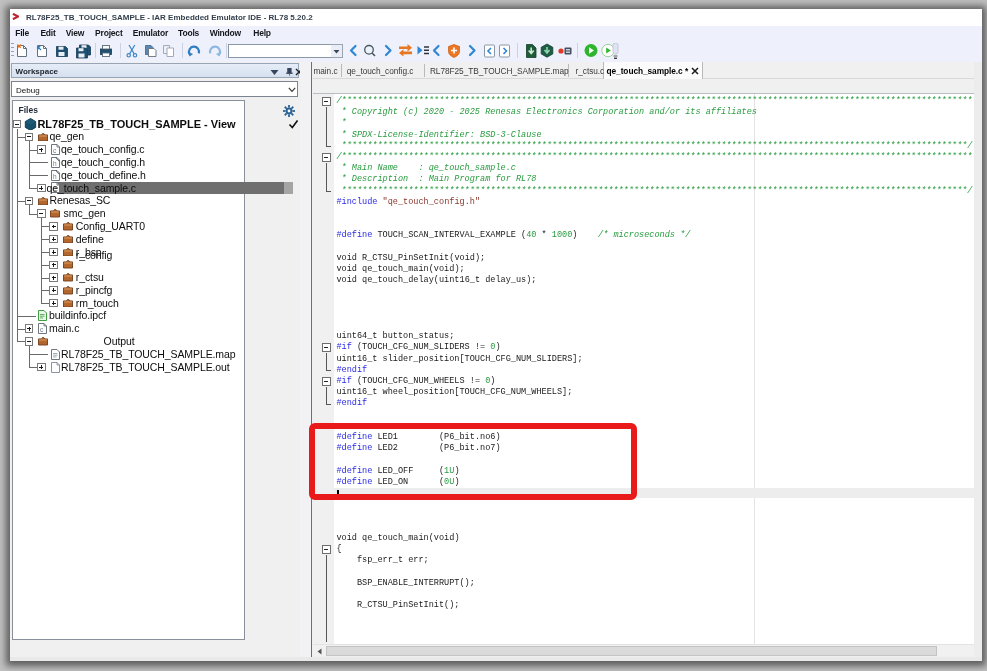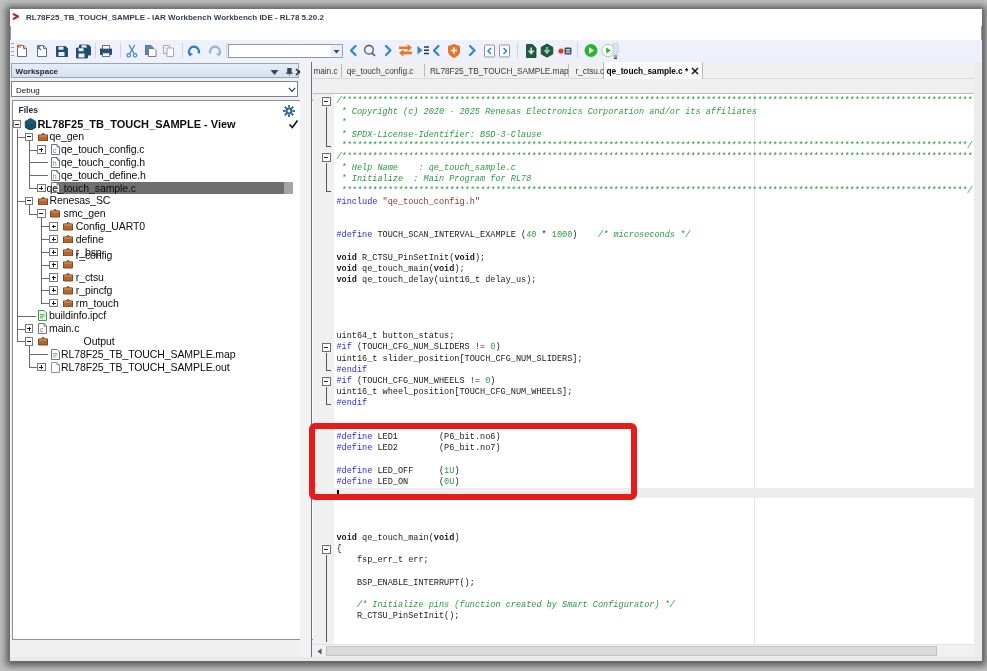--- a/index.html
+++ b/index.html
@@ -14,21 +14,21 @@
 #tbar{left:0;top:31px;width:972px;height:22px;background:#eef1fb}
 .tsep{position:absolute;top:3px;width:1px;height:15px;background:#cdd2e0}
 .ticon{position:absolute;top:3px}
 #combo{left:217.5px;top:3.5px;width:113px;height:14px;background:#fff;border:1px solid #8a97a5}
 #combobtn{left:320.5px;top:3.5px;width:12px;height:14px;background:#e9edf8;border:1px solid #9aa5b1;border-left:none}
 #main{left:0;top:53px;width:972px;height:595px;background:#f0f0f0}
 #wshead{left:1px;top:1px;width:288px;height:15px;background:linear-gradient(#e6edf8,#d5e0ef);border:1px solid #98a5b6}
 #wshead .t{position:absolute;left:3.5px;top:3px;font-size:8px;line-height:9px;font-weight:bold;color:#1c222b}
 #wscombo{left:1px;top:19px;width:286.5px;height:16px;background:#fff;border:1px solid #7a838f}
 #wscombo .t{position:absolute;left:4px;top:3.8px;font-size:8px;line-height:9px;color:#111}
-#wsfiles{left:1.6px;top:38.2px;width:322px;height:539.8px;background:#fff;border:1px solid #8a9099}
+#wsfiles{left:1.6px;top:38.2px;width:233px;height:539.8px;background:#fff;border:1px solid #8a9099}
 #wsfiles .hdr{position:absolute;left:5.9px;top:5px;font-size:8.5px;line-height:9px;font-weight:bold;color:#1e2836}
 #wstabs{left:0;top:578px;width:290px;height:17px;background:#e7ecf8;border-top:1px solid #aab0bc}
 #wstab1{position:absolute;left:0px;top:0px;width:146px;height:17px;background:#fff;border:1px solid #8a9099;
   font-size:9px;font-weight:bold;color:#111;padding:3.6px 0 0 5.5px;letter-spacing:0.1px;white-space:nowrap;overflow:hidden}
 .trow{position:absolute;font-size:10.5px;color:#0c0c0c;height:12.8px;line-height:12.8px;white-space:nowrap;letter-spacing:-0.1px}
 .tline{position:absolute;background:#6a6a6a}
 .ebox{position:absolute;width:8.5px;height:8.5px;background:#fff;border:1px solid #7a7a7a}
 .ebox i{position:absolute;left:1.3px;top:2.8px;width:3.8px;height:1px;background:#1a1a1a}
 .ebox b{position:absolute;left:2.7px;top:1.4px;width:1px;height:3.8px;background:#1a1a1a}
 .sel1{position:absolute;background:#6f6f6f}
@@ -45,42 +45,52 @@
 #gutter{position:absolute;left:0;top:0;width:21px;height:100%;background:#f0f0f1}
 #marginline{position:absolute;left:441.5px;top:0;width:1px;height:100%;background:#e4e4e4}
 #curline{position:absolute;left:21px;top:394.2px;width:640.5px;height:10.8px;background:#ededee}
 #caret{position:absolute;left:24.8px;top:396.6px;width:1.5px;height:9.5px;background:#000;z-index:5}
 #code{position:absolute;left:21px;top:2.4px;font:8.55px/11.2px "Liberation Mono",monospace;
   color:#1a1a1a;white-space:pre;padding-left:2.9px;z-index:4}
 #code .c{color:#279c3f;font-style:italic}
 #code .n{color:#279c3f}
 #code .p{color:#2929e8}
 #code .s{color:#8a372c}
-#code .k{font-weight:bold}
+#code .k{font-weight:normal}
 .fbox{position:absolute;width:9px;height:9px;background:#fff;border:1px solid #6e6e6e;z-index:6}
 .fbox i{position:absolute;left:1.6px;top:3px;width:3.8px;height:1px;background:#222}
 .fline{position:absolute;width:1px;background:#565656;z-index:2}
 .fcorn{position:absolute;height:1px;background:#565656;z-index:2}
 #redrect{position:absolute;left:299px;top:361px;width:327.5px;height:76.5px;border:6.5px solid #e81a1a;
   border-radius:6px;z-index:9}
 #hscroll{left:302.5px;top:581.9px;width:661.5px;height:12.6px;background:#f1f1f1;border-top:1px solid #e3e3e3}
 #hthumb{position:absolute;left:13px;top:1.2px;width:611.5px;height:10.4px;background:#dadada;border:1px solid #c4c4c4}
 #frame-r{left:964px;top:0;width:8px;height:595px;background:#ececec}
 #frame-b{left:0;top:648px;width:972px;height:4px;background:#e9e9e9}
 .chev{stroke:#2e86d4;stroke-width:2.2;fill:none;stroke-linecap:round;stroke-linejoin:round}
 </style></head>
 <body>
 <div id="win">
     <div class="in">
   <div class="abs" id="title">
     <svg class="abs" style="left:1.8px;top:4.3px" width="7" height="7" viewBox="0 0 7 7">
           <path d="M0.9 0.8 L6 3.5 L0.9 6.2" fill="none" stroke="#c0242c" stroke-width="2.1"></path>
         </svg>
-    <div class="abs txt">RL78F25_TB_TOUCH_SAMPLE - IAR Workbench Workbench IDE - RL78 5.20.2</div>
+    <div class="abs txt">RL78F25_TB_TOUCH_SAMPLE - IAR Embedded Emulator IDE - RL78 5.20.2</div>
   </div>
+  <div class="abs" id="menu">
+        <span style="left:5.2px">File</span>
+        <span style="left:30.4px">Edit</span>
+        <span style="left:55.7px">View</span>
+        <span style="left:85.1px">Project</span>
+        <span style="left:122.8px">Emulator</span>
+        <span style="left:168.1px">Tools</span>
+        <span style="left:199.7px">Window</span>
+        <span style="left:243.2px">Help</span>
+      </div>
   <div class="abs" id="tbar">
         <div class="abs" style="left:0.7px;top:3px;width:3px;height:16px;background:repeating-linear-gradient(#9aa2b2 0 1.5px,transparent 1.5px 4px)"></div>
         <div class="tsep" style="left:85px"></div>
         <div class="tsep" style="left:110.1px"></div>
         <div class="tsep" style="left:171.7px"></div>
         <div class="tsep" style="left:216px"></div>
         <div class="tsep" style="left:507.4px"></div>
         <div class="tsep" style="left:567px"></div>
         <svg class="ticon" style="left:4.1px;top:3px" width="16" height="16" viewBox="0 0 16 16">
           <path d="M3.5 2.5 h6 l3 3 v8 h-9 z" fill="#fff" stroke="#64707c" stroke-width="1"></path>
@@ -411,21 +421,21 @@
               <text x="2" y="9" font-size="6.5" fill="#6c7686" font-family="Liberation Sans">c</text>
             </svg>
             <div class="trow" style="left:36.4px;top:221.1px;">main.c</div>
             <div class="ebox" style="left:12.25px;top:236.08px">
               <i></i>
             </div>
             <svg class="abs" style="left:25.4px;top:236.1px" width="10" height="8.5" viewBox="0 0 10 8.5">
               <path d="M0.5 8 V1.9 h3 l0.8 -1.2 h1.7 l0.8 1.2 h2.7 v6.1 z" fill="#b2672f" stroke="#713d18" stroke-width="0.9"></path>
               <path d="M1.1 3 h7.8" stroke="#d89a60" stroke-width="1.1"></path>
             </svg>
-            <div class="trow" style="left:31px;top:233.9px;padding-left:40px;">Output</div>
+            <div class="trow" style="left:51px;top:233.9px;padding-left:40px;">Output</div>
             <svg class="abs" style="left:38.1px;top:247.6px" width="9" height="11" viewBox="0 0 9 11">
               <path d="M0.5 0.5 h5.5 l2.5 2.5 v7.5 h-8 z" fill="#fff" stroke="#5f6670" stroke-width="0.9"></path>
               <path d="M2 4.5 h4.5 M2 6.2 h4.5 M2 7.9 h3.5" stroke="#8a95a5" stroke-width="0.8"></path>
             </svg>
             <div class="trow" style="left:48.4px;top:246.7px;">RL78F25_TB_TOUCH_SAMPLE.map</div>
             <div class="ebox" style="left:24.55px;top:261.66px">
               <i></i>
               <b></b>
             </div>
             <svg class="abs" style="left:38.1px;top:260.4px" width="9" height="11" viewBox="0 0 9 11">
@@ -460,22 +470,22 @@
       <div id="gutter"></div>
       <div id="marginline"></div>
       <div id="curline"></div>
       <div id="caret"></div>
       <div id="code"><span class="c">/***************************************************************************************************************************</span>
 <span class="c"> * Copyright (c) 2020 - 2025 Renesas Electronics Corporation and/or its affiliates</span>
 <span class="c"> *</span>
 <span class="c"> * SPDX-License-Identifier: BSD-3-Clause</span>
 <span class="c"> **************************************************************************************************************************/</span>
 <span class="c">/***************************************************************************************************************************</span>
-<span class="c"> * Help Name    : qe_touch_sample.c</span>
-<span class="c"> * Initialize  : Main Program for RL78</span>
+<span class="c"> * Main Name    : qe_touch_sample.c</span>
+<span class="c"> * Description  : Main Program for RL78</span>
 <span class="c"> **************************************************************************************************************************/</span>
 <span class="p">#include</span> <span class="s">"qe_touch_config.h"</span>
 
 
 <span class="p">#define</span> TOUCH_SCAN_INTERVAL_EXAMPLE (<span class="n">40</span> * <span class="n">1000</span>)    <span class="c">/* microseconds */</span>
 
 <span class="k">void</span> R_CTSU_PinSetInit(<span class="k">void</span>);
 <span class="k">void</span> qe_touch_main(<span class="k">void</span>);
 <span class="k">void</span> qe_touch_delay(uint16_t delay_us);
 
@@ -499,21 +509,20 @@
 
 
 
 
 <span class="k">void</span> qe_touch_main(<span class="k">void</span>)
 {
     fsp_err_t err;
 
     BSP_ENABLE_INTERRUPT();
 
-    <span class="c">/* Initialize pins (function created by Smart Configurator) */</span>
     R_CTSU_PinSetInit();</div>
       <div class="fbox" style="left:9.3px;top:3.5px">
             <i></i>
           </div>
           <div class="fline" style="left:13.8px;top:13.0px;height:39.8px"></div>
           <div class="fcorn" style="left:13.8px;top:52.8px;width:4.5px"></div>
           <div class="fbox" style="left:9.3px;top:59.5px">
             <i></i>
           </div>
           <div class="fline" style="left:13.8px;top:69.0px;height:28.6px"></div>

